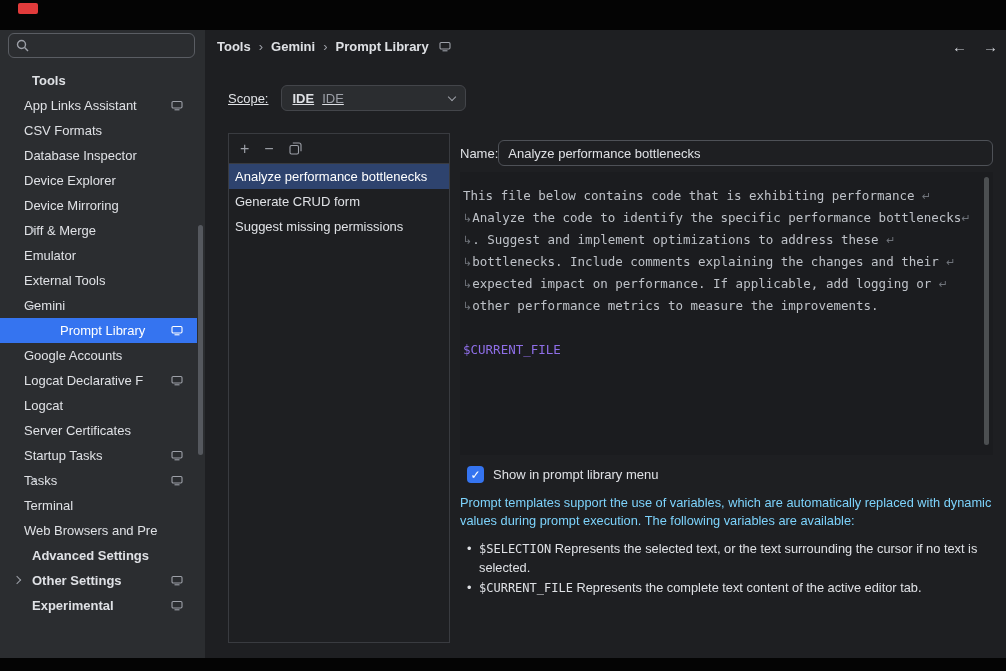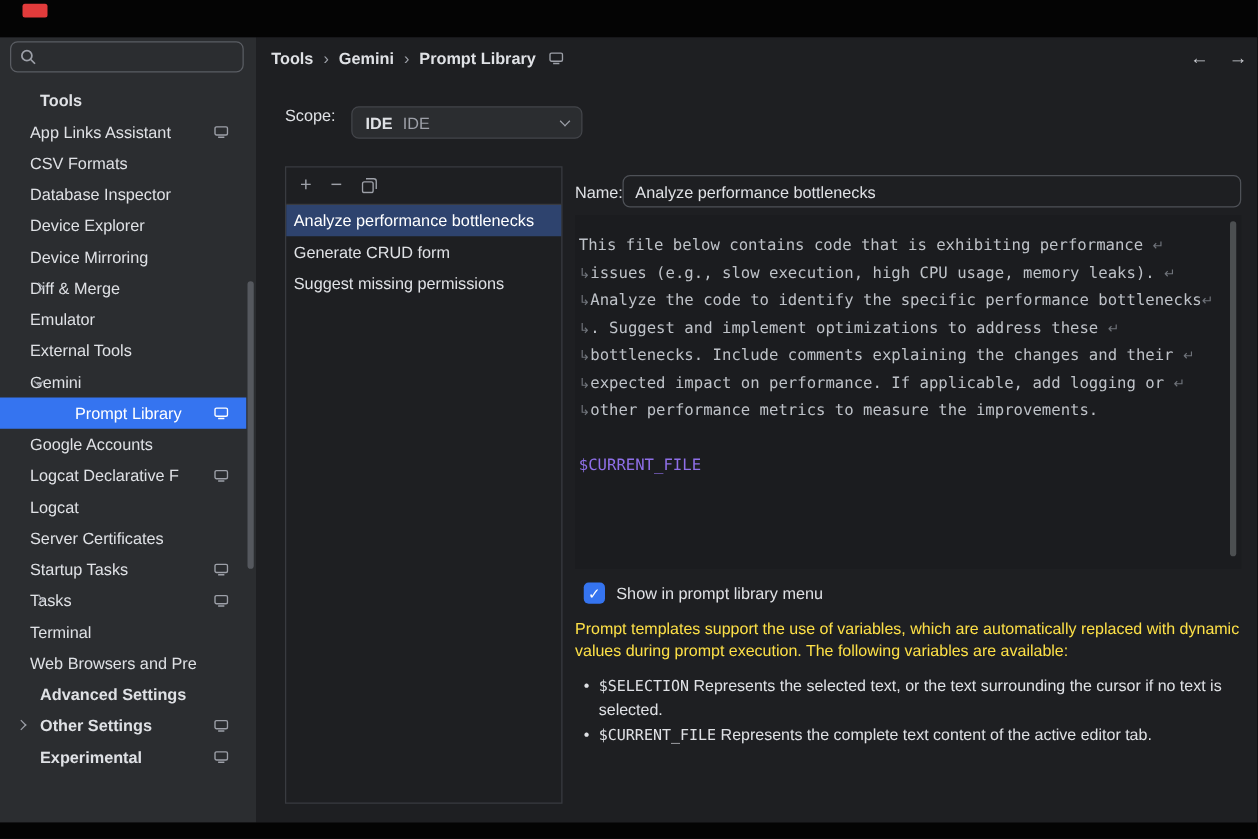--- a/index.html
+++ b/index.html
@@ -36,21 +36,21 @@
   .main { position:absolute; left:205px; top:30px; right:0; height:628px; background:#1e1f22; }
   .breadcrumb { position:absolute; top:0; left:12px; height:32px; display:flex; align-items:center;
                 gap:8px; font-size:13px; font-weight:600; }
   .bc-sep { color:#9da0a8; font-weight:400; }
   .bc-item.cur { font-weight:700; }
   .bc-icon { color:#9da0a8; display:flex; align-items:center; margin-left:2px; }
   .nav { position:absolute; top:0; right:8px; height:32px; display:flex; align-items:center; gap:16px;
          color:#ced0d6; font-size:15px; }
   .nav span { cursor:default; }
 
-  .scope-row { position:absolute; top:55px; left:23px; display:flex; gap:13px; font-size:13px; }
+  .scope-row { position:absolute; top:55px; left:23px; display:flex; align-items:center; gap:13px; font-size:13px;text-decoration:underline; }
   .scope-dd { width:185px; height:26px; background:#2b2d30; border:1px solid #43454a; border-radius:6px;
               display:flex; align-items:center; padding:0 10px; gap:8px; }
   .scope-dd .val { font-weight:600; }
   .scope-dd .hint { color:#9da0a8; }
   .dd-chev { margin-left:auto; width:6px; height:6px; border-right:1.6px solid #9da0a8;
              border-bottom:1.6px solid #9da0a8; transform:rotate(45deg); margin-top:-3px; }
 
   .list-panel { position:absolute; left:23px; top:103px; width:222px; height:510px; border:1px solid #393b40; }
   .list-toolbar { height:30px; border-bottom:1px solid #393b40; display:flex; align-items:center;
                   padding:0 11px; gap:15px; color:#9da0a8; }
@@ -70,21 +70,21 @@
              color:#bec2c8; white-space:pre; }
   .mark { font-family:"DejaVu Sans",sans-serif; color:#6f737a; font-size:11px; }
   .var { color:#8f6fe8; }
   .ed-scroll { position:absolute; top:5px; right:4px; width:5px; height:268px; background:#55585b;
                border-radius:3px; opacity:.85; }
 
   .check-row { position:absolute; left:262px; top:436px; display:flex; align-items:center; gap:9px; font-size:13px; }
   .checkbox { width:17px; height:17px; background:#3574f0; border-radius:4px; color:#fff; display:flex;
               align-items:center; justify-content:center; font-size:12px; line-height:1; }
 
-  .desc { position:absolute; left:255px; top:464px; width:537px; font-size:12.8px; line-height:17.5px; color:#fde047; }
+  .desc { position:absolute; left:255px; top:464px; width:537px; font-size:12.8px; line-height:17.5px; color:#7dd3fc; }
   .vars { position:absolute; left:262px; top:510px; width:530px; font-size:12.8px; line-height:17.5px;
           color:#dfe1e5; list-style:none; }
   .vars li { padding-left:12px; position:relative; margin-bottom:3px; }
   .vars li::before { content:"\2022"; position:absolute; left:0; }
   .mono { font-family:"DejaVu Sans Mono",monospace; font-size:12px; }
   svg { display:block; }
 </style>
 </head>
 <body>
 
@@ -272,21 +272,20 @@
     </div>
 
     <div class="name-row">
       <span>Name:</span>
       <input class="name-input" type="text" value="Analyze performance bottlenecks" style="">
     </div>
 
     <div class="editor" id="editor">
       <div class="ed-scroll"></div>
     <div class="ed-line"><span>This file below contains code that is exhibiting performance </span><span class="mark">↵</span></div>
-        <div class="ed-line"><span class="mark">↳</span><span>issues (e.g., slow execution, high CPU usage, memory leaks). </span><span class="mark">↵</span></div>
         <div class="ed-line"><span class="mark">↳</span><span>Analyze the code to identify the specific performance bottlenecks</span><span class="mark">↵</span></div>
         <div class="ed-line"><span class="mark">↳</span><span>. Suggest and implement optimizations to address these </span><span class="mark">↵</span></div>
         <div class="ed-line"><span class="mark">↳</span><span>bottlenecks. Include comments explaining the changes and their </span><span class="mark">↵</span></div>
         <div class="ed-line"><span class="mark">↳</span><span>expected impact on performance. If applicable, add logging or </span><span class="mark">↵</span></div>
         <div class="ed-line"><span class="mark">↳</span><span>other performance metrics to measure the improvements.</span></div>
         <div class="ed-line"><span></span></div>
         <div class="ed-line"><span class="var">$CURRENT_FILE</span></div>
       </div>
 
     <div class="check-row">

